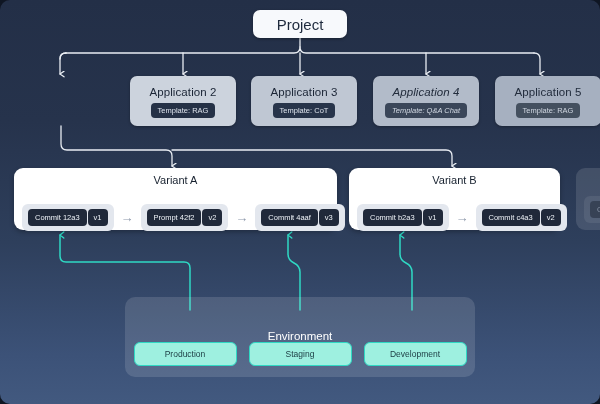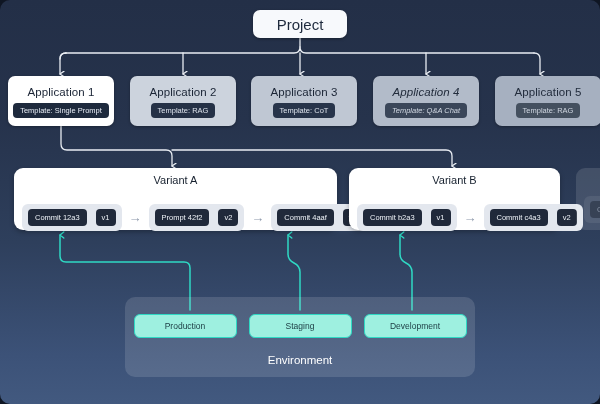--- a/index.html
+++ b/index.html
@@ -88,21 +88,21 @@
   }
   .commit-row {
     display: flex;
     align-items: center;
     padding: 0 8px;
     gap: 6px;
   }
   .commit-group {
     display: flex;
     align-items: center;
-    gap: 9px;
+    gap: 1px;
     background: #e3e7ee;
     border-radius: 6px;
     padding: 5px 6px;
   }
   .commit-chip {
     background: #20293a;
     color: #eef2f7;
     font-size: 7.5px;
     border-radius: 4px;
     padding: 4px 7px;
@@ -208,24 +208,20 @@
       <path d="M300,310 L300,272 Q300,266 294,263 Q288,260 288,254 L288,235" marker-end="url(#tealArrow)"></path>
 
       <path d="M412,310 L412,272 Q412,266 406,263 Q400,260 400,254 L400,235" marker-end="url(#tealArrow)"></path>
     </g>
   </svg>
 
   <div class="card" id="project">
     <span>Project</span>
   </div>
 
-  <div class="card app" id="app1">
-    <span class="app-title">Application 1</span>
-    <span class="tmpl">Template: Single Prompt</span>
-  </div>
   <div class="card app" id="app2">
     <span class="app-title">Application 2</span>
     <span class="tmpl">Template: RAG</span>
   </div>
   <div class="card app" id="app3">
     <span class="app-title">Application 3</span>
     <span class="tmpl">Template: CoT</span>
   </div>
   <div class="card app" id="app4">
     <span class="app-title">Application 4</span>
@@ -273,27 +269,27 @@
 
   <div class="card" id="variantGhost">
     <div class="commit-row" style="margin-top:22px;">
       <div class="commit-group">
         <span class="commit-chip">Com</span>
       </div>
     </div>
   </div>
 
   <div class="card" id="envPanel">
+    <div id="envLabel">Environment</div>
     <div id="envRow">
       <div class="env-chip">
         <span>Production</span>
       </div>
       <div class="env-chip">
         <span>Staging</span>
       </div>
       <div class="env-chip">
         <span>Development</span>
       </div>
     </div>
-    <div id="envLabel">Environment</div>
   </div>
 
 </div>
 
 </body></html>

